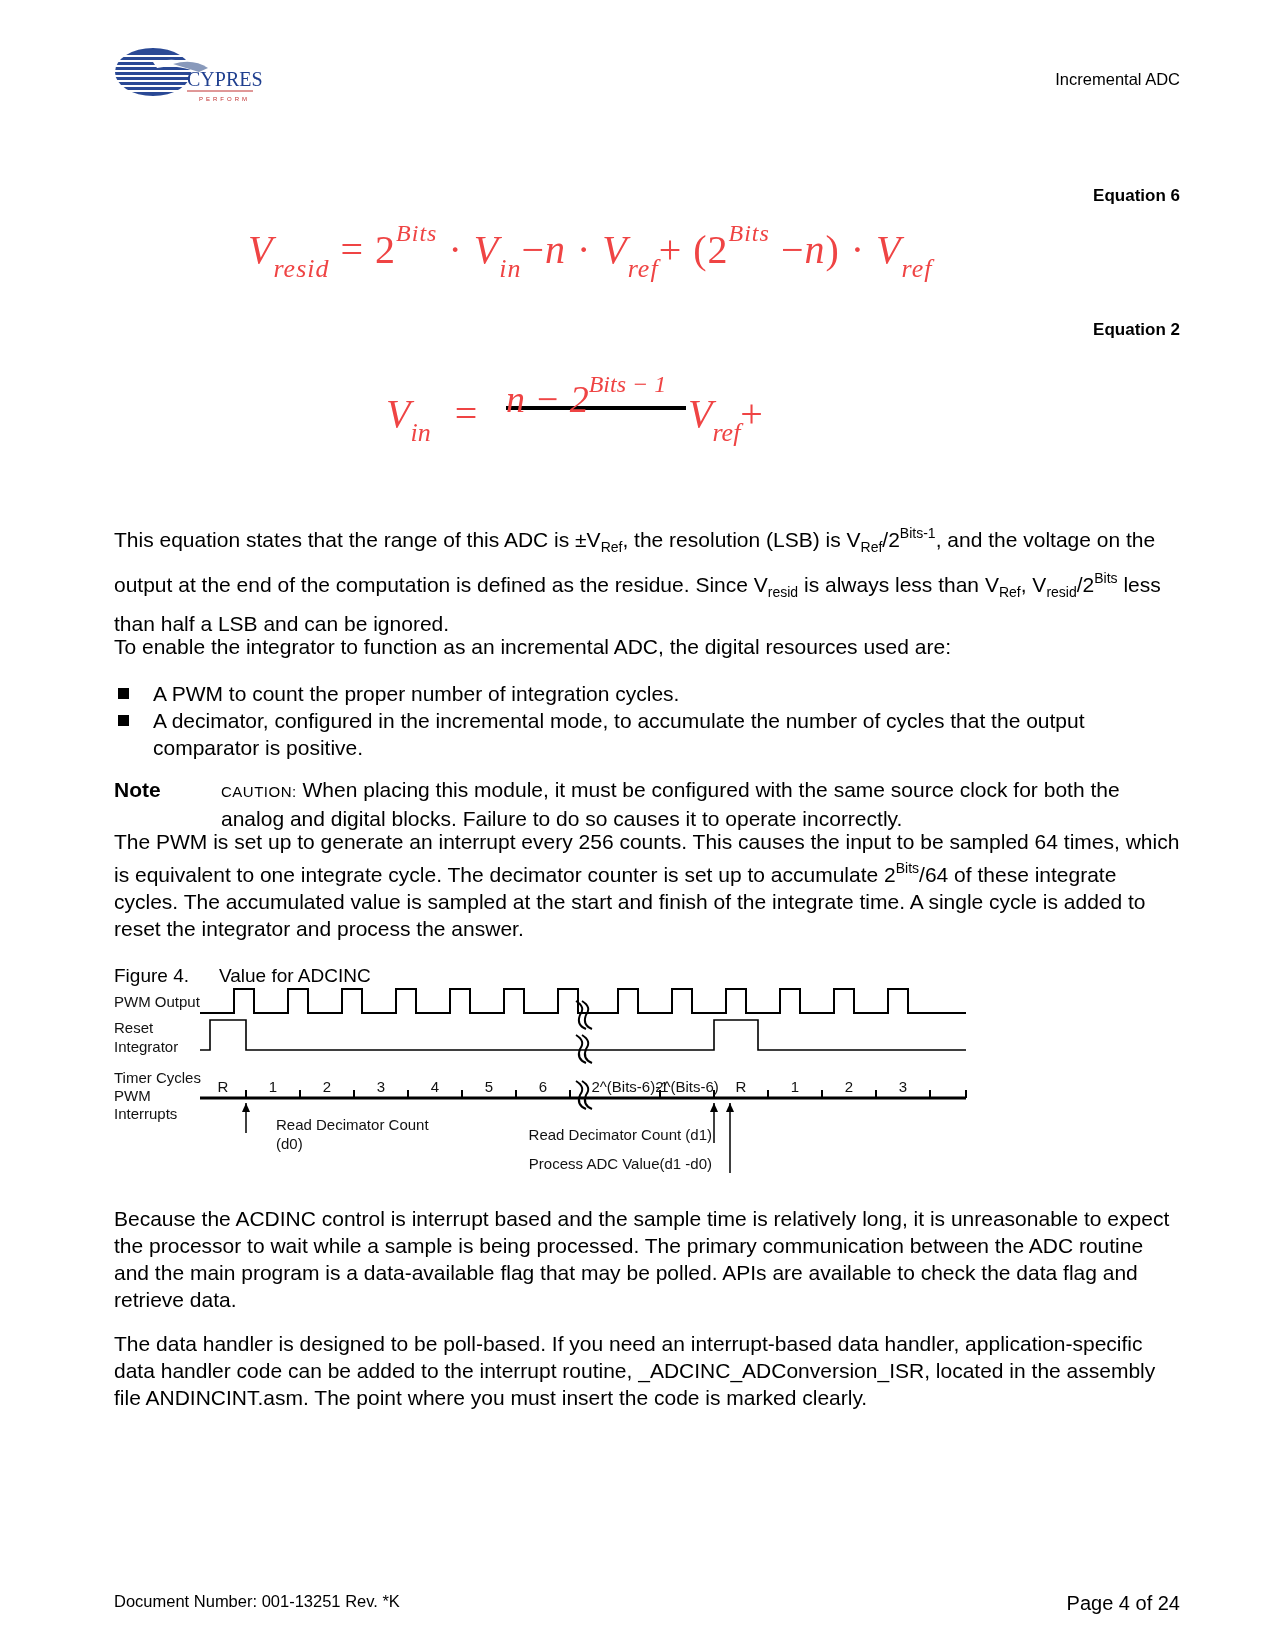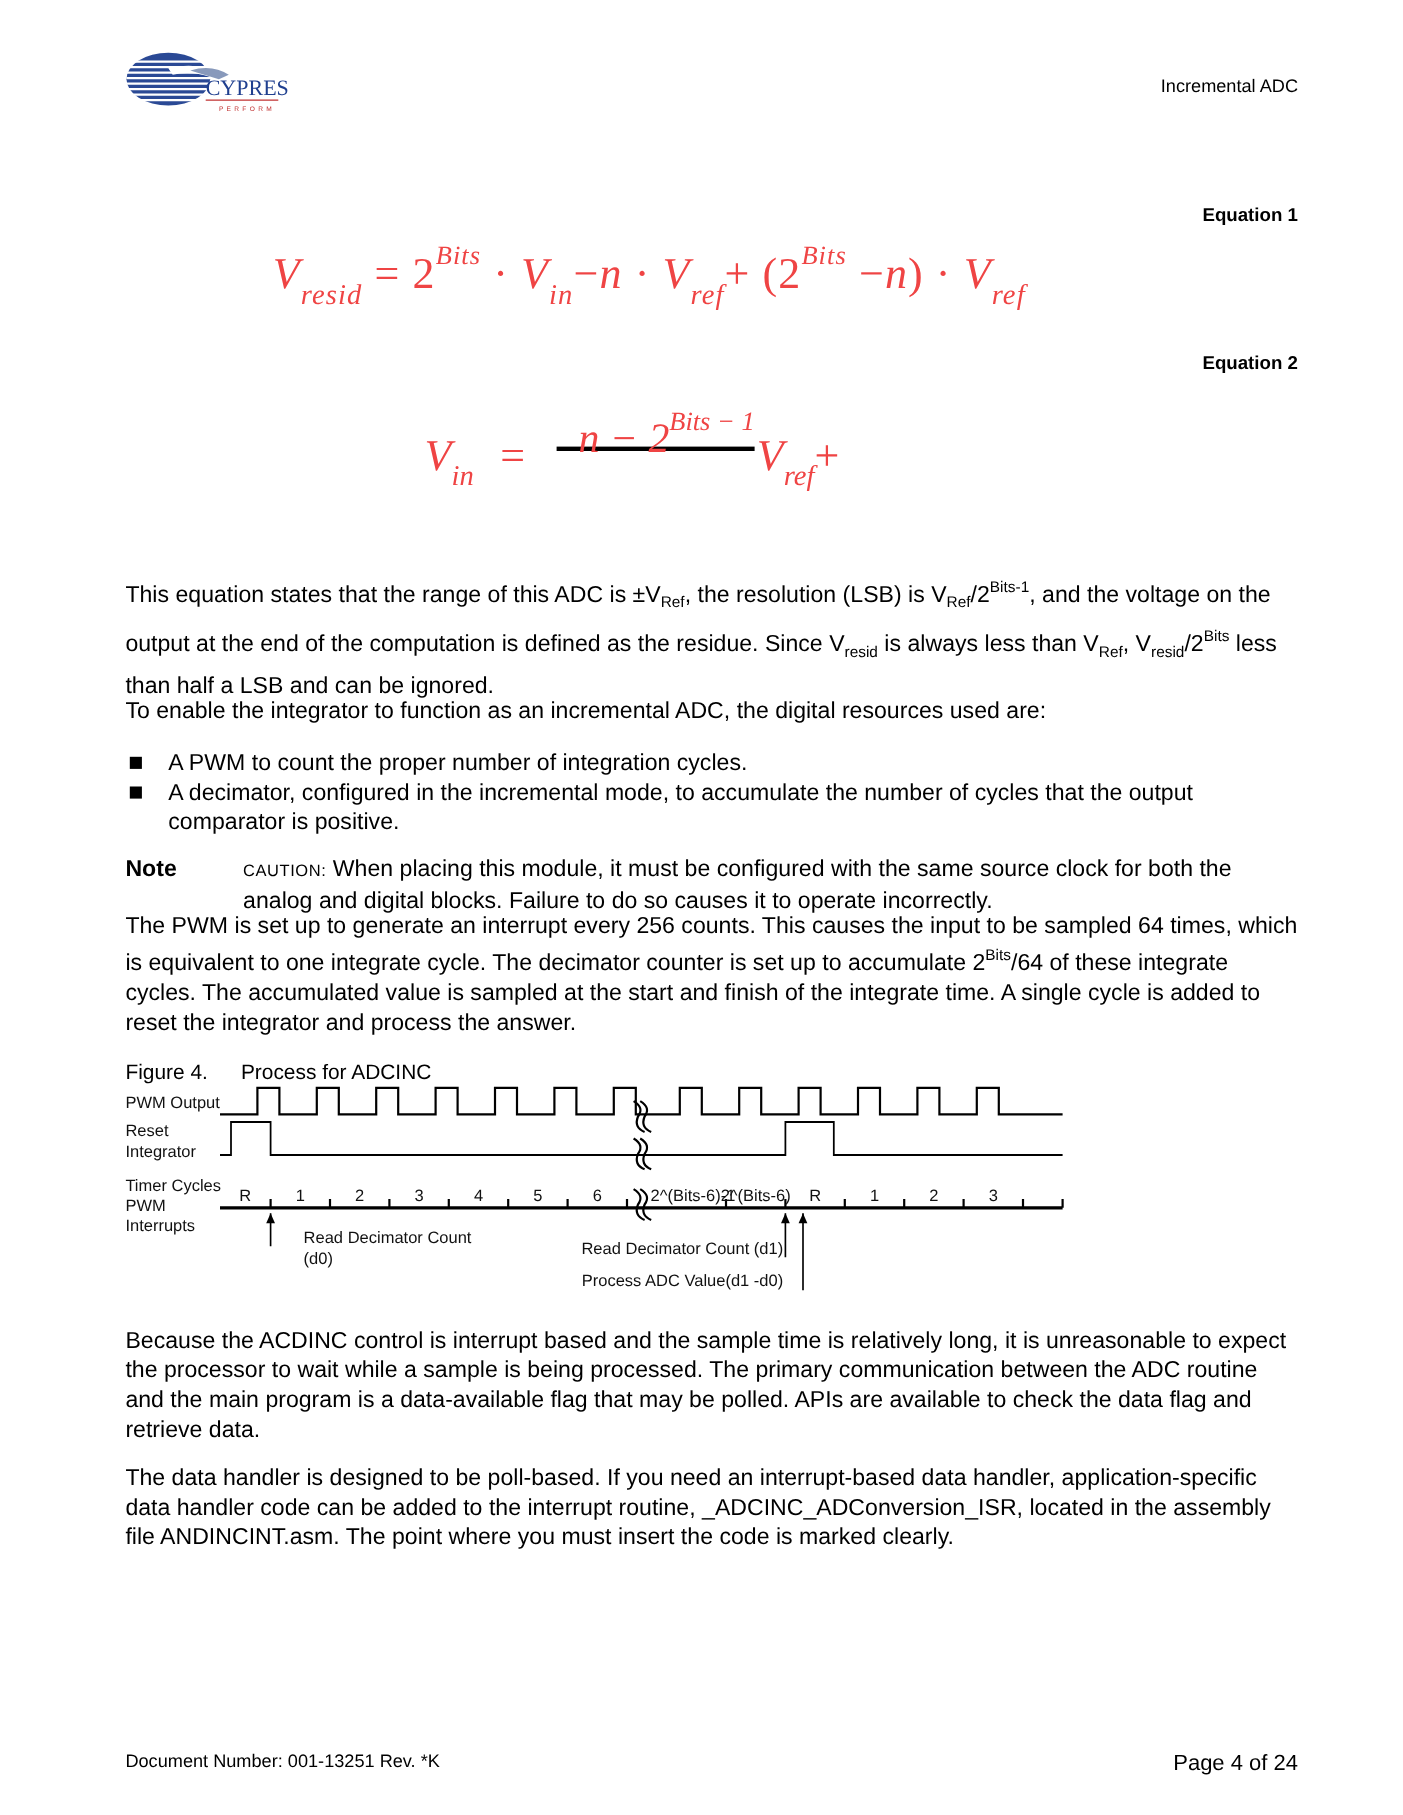--- a/index.html
+++ b/index.html
@@ -8,21 +8,21 @@
   .abs { position: absolute; }
   .logo { left: 113px; top: 42px; width: 150px; height: 66px; }
   .header-title { right: 95px; top: 70px; font-size: 16.5px; }
   .eq-label { right: 95px; font-size: 17px; font-weight: bold; }
   .eq { font-family: Liberation Serif, serif; font-style: italic; color: #ef4444; }
   .eq .u { font-style: normal; }
   .eq1 { left: 248px; top: 220px; font-size: 40px; white-space: nowrap; letter-spacing: 1px; }
   .eq sub { font-size: 26px; vertical-align: -14px; }
   .eq sup { font-size: 24px; vertical-align: 22px; }
   .eq2 { left: 386px; top: 352px; width: 540px; height: 125px; }
-  .frac { position: absolute; text-align: right; }
+  .frac { position: absolute; text-align: left; }
   .frac .bar { border-top: 4px solid #000; }
   .body-text { left: 114px; width: 1068px; font-size: 21px; line-height: 27px; }
   .body-text sub { font-size: 14px; vertical-align: -5px; }
   .body-text sup { font-size: 14px; vertical-align: 9px; }
   p { margin: 0; }
   .bullet { display: flex; }
   .bullet .sq { width: 11px; height: 11px; background: #000; margin: 8px 24px 0 4px; flex: none; }
   .note-row { display: flex; gap: 32px; }
   .note-label { font-weight: bold; width: 75px; flex: none; }
   .caution { font-weight: normal; font-size: 15px; letter-spacing: 0.5px; }
@@ -53,21 +53,21 @@
       <path d="M40 20 Q65 14 88 24 L78 28 Q60 22 44 26 Z" fill="#ffffff"></path>
       <path d="M60 22 Q80 16 95 26 L86 30 Z" fill="#8899bb"></path>
     </g>
     <text x="74" y="44" font-family="Liberation Serif, serif" font-size="20" fill="#1f3f8f">CYPRESS</text>
     <line x1="74" y1="49" x2="140" y2="49" stroke="#c03030" stroke-width="1"></line>
     <text x="86" y="59" font-family="Liberation Sans, sans-serif" font-size="6" letter-spacing="3" fill="#c03030">PERFORM</text>
   </svg>
 </div>
 <div class="abs header-title">Incremental ADC</div>
 
-<div class="abs eq-label" style="top:186px;">Equation 1</div>
+<div class="abs eq-label" style="top:186px;">Equation 6</div>
 <div class="abs eq eq1">
   <span>V</span><sub>resid</sub>
   <span class="u">=</span>
   <span class="u">2</span><sup>Bits</sup>
   <span class="u">·</span>
   <span>V</span><sub>in</sub><span class="u">−</span><span>n</span>
   <span class="u">·</span>
   <span>V</span><sub>ref</sub><span class="u">+</span>
   <span class="u">(</span><span class="u">2</span><sup>Bits</sup>
   <span class="u">−</span><span>n</span><span class="u">)</span>
@@ -112,21 +112,21 @@
     <span class="note-label">Note</span>
     <span><span class="caution">CAUTION:</span> <span>When placing this module, it must be configured with the same source clock for both the analog and digital blocks. Failure to do so causes it to operate incorrectly.</span></span>
   </div>
 </div>
 
 <div class="abs body-text" style="top:828px;">
   <p><span>The PWM is set up to generate an interrupt every 256 counts. This causes the input to be sampled 64 times, which is equivalent to one integrate cycle. The decimator counter is set up to accumulate 2</span><sup>Bits</sup><span>/64 of these integrate cycles. The accumulated value is sampled at the start and finish of the integrate time. A single cycle is added to reset the integrator and process the answer.</span></p>
 </div>
 
 <div class="abs fig-caption">
-  <span>Figure 4.</span><span class="t">Process for ADCINC</span>
+  <span>Figure 4.</span><span class="t">Value for ADCINC</span>
 </div>
 
 <div class="abs diagram">
   <svg id="timing-svg" width="870" height="200" viewBox="0 0 870 200">
     <text class="dlabel" x="4" y="22">PWM Output</text>
     <text class="dlabel" x="4" y="48">Reset</text>
     <text class="dlabel" x="4" y="67">Integrator</text>
     <text class="dlabel" x="4" y="98">Timer Cycles</text>
     <text class="dlabel" x="4" y="116">PWM</text>
     <text class="dlabel" x="4" y="134">Interrupts</text>

